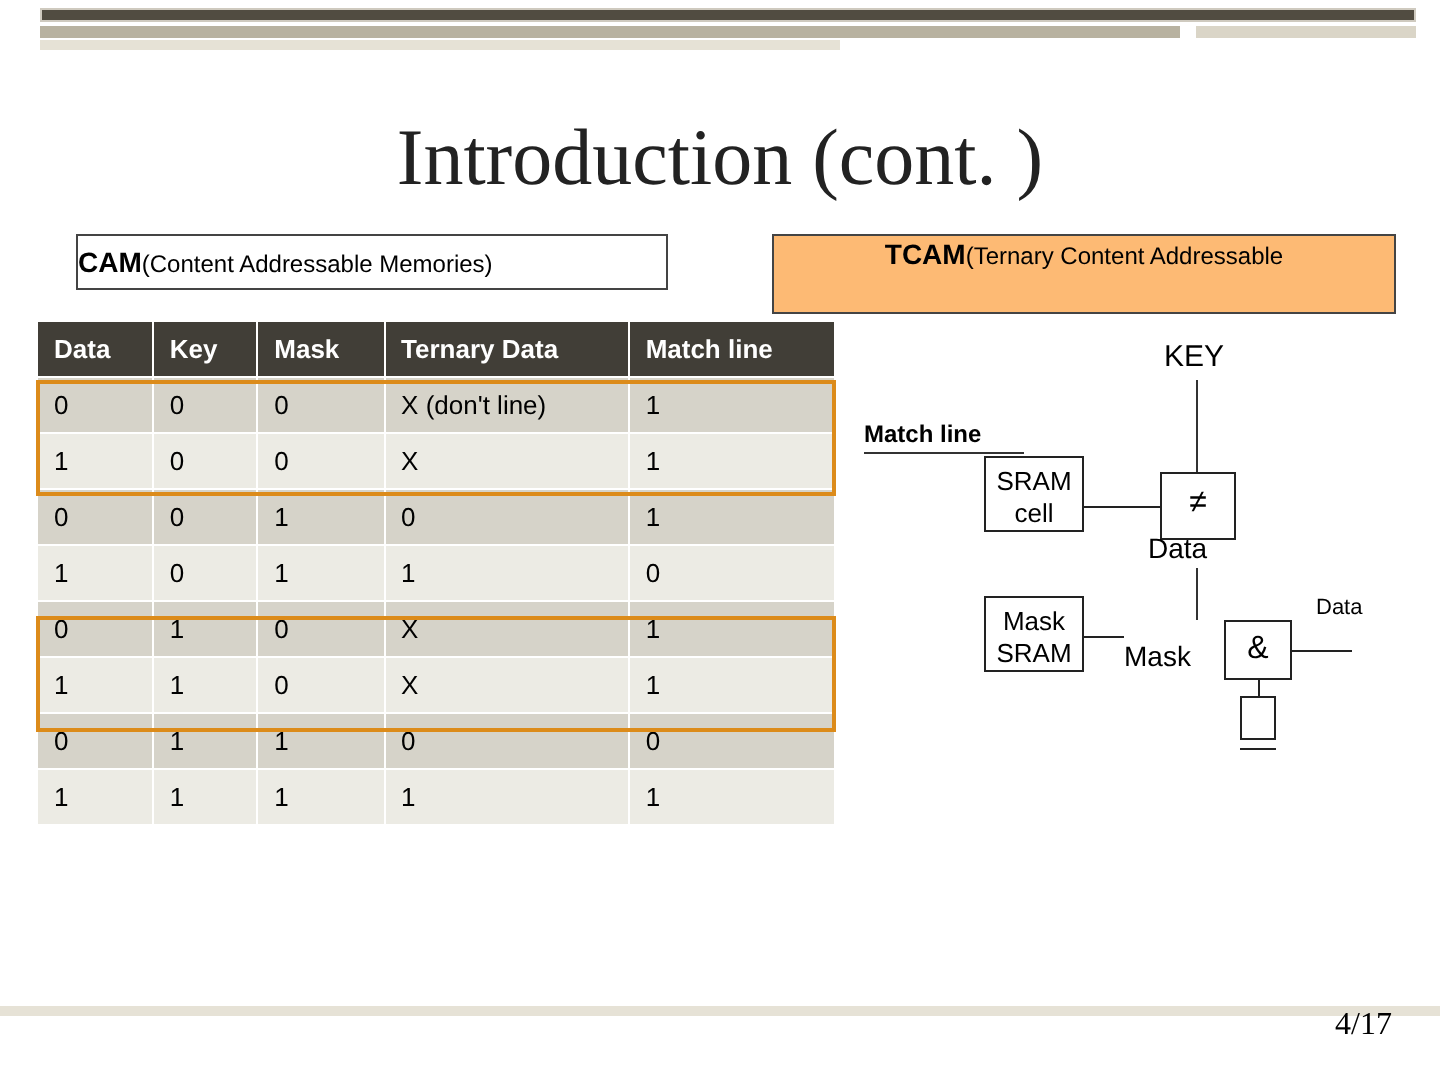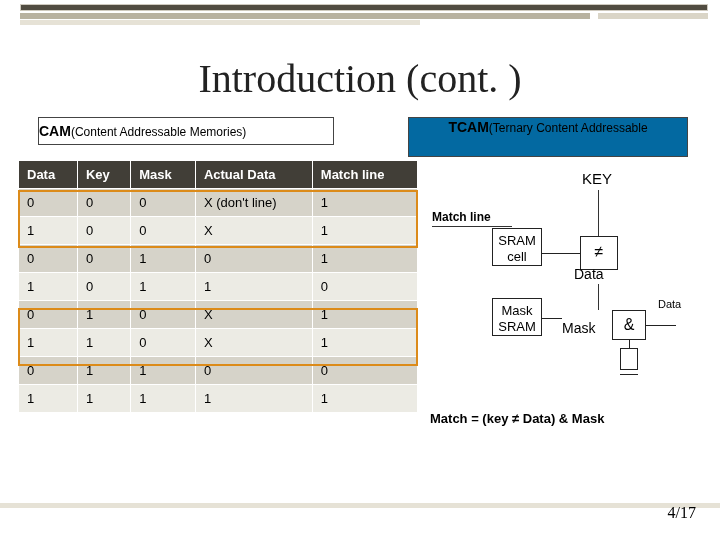--- a/index.html
+++ b/index.html
@@ -37,25 +37,25 @@
     border: 1px solid #444;
     background: #fff;
     line-height: 26px;
     font-size: 14px;
     font-weight: bold;
   }
   .subhead-left .mini { font-weight: normal; font-size: 12px; }
   .subhead-right {
     position: absolute;
     top: 117px;
-    right: 32px;
-    width: 280px;
+    right: 22px;
+    width: 312px;
     height: 40px;
     border: 1px solid #444;
-    background: #0369a1;
+    background: #fdba74;
     text-align: center;
     font-size: 14px;
     font-weight: bold;
     padding-top: 1px;
   }
   .subhead-right .mini { font-weight: normal; font-size: 12px; }
   .subhead-right .mini2 { font-weight: normal; font-size: 12px; display:block; text-decoration: underline;}
   
   .tblwrap { position: absolute; top: 160px; left: 18px; width: 400px; }
   table.truth { border-collapse: collapse; width: 100%; font-size: 13px; }
@@ -110,21 +110,21 @@
   <span>TCAM</span><span class="mini">(Ternary Content Addressable</span>
 </div>
 
 <div class="tblwrap">
   <table class="truth">
     <thead>
         <tr>
       <th>Data</th>
       <th>Key</th>
       <th>Mask</th>
-      <th>Actual Data</th>
+      <th>Ternary Data</th>
       <th>Match line</th>
     </tr>
       </thead>
     <tbody id="tbody">
         <tr class="even">
           <td>0</td>
           <td>0</td>
           <td>0</td>
           <td>X (don't line)</td>
           <td>1</td>
@@ -198,17 +198,16 @@
   <div class="masklbl2">Mask</div>
   <div class="matchlbl">Data</div>
   <div class="wire1"></div>
   <div class="wire2"></div>
   <div class="wire3"></div>
   <div class="trans"></div>
   <div class="gndline"></div>
 </div>
 
 <div class="eqs">
-  <div>Match = (key ≠ Data) &amp; Mask</div>
 </div>
 
 <div class="footerbar"></div>
 <div class="pagenum">4/17</div>
 
 </body></html>

